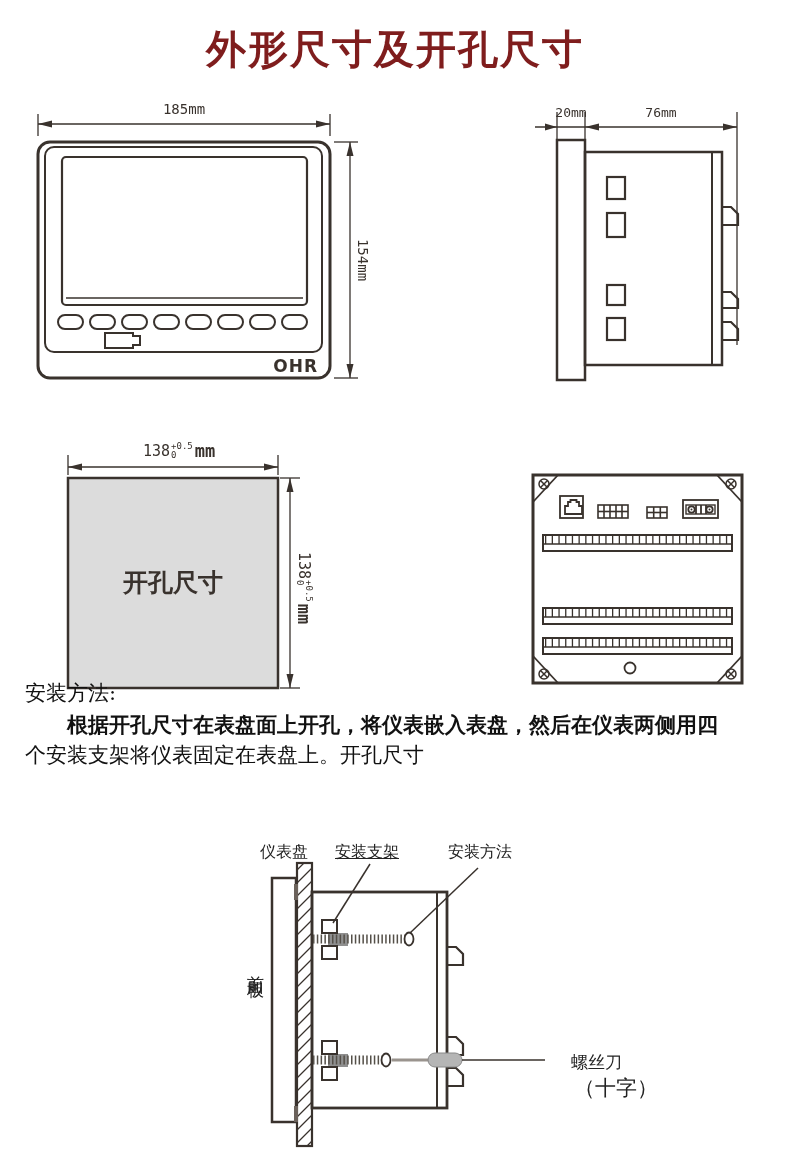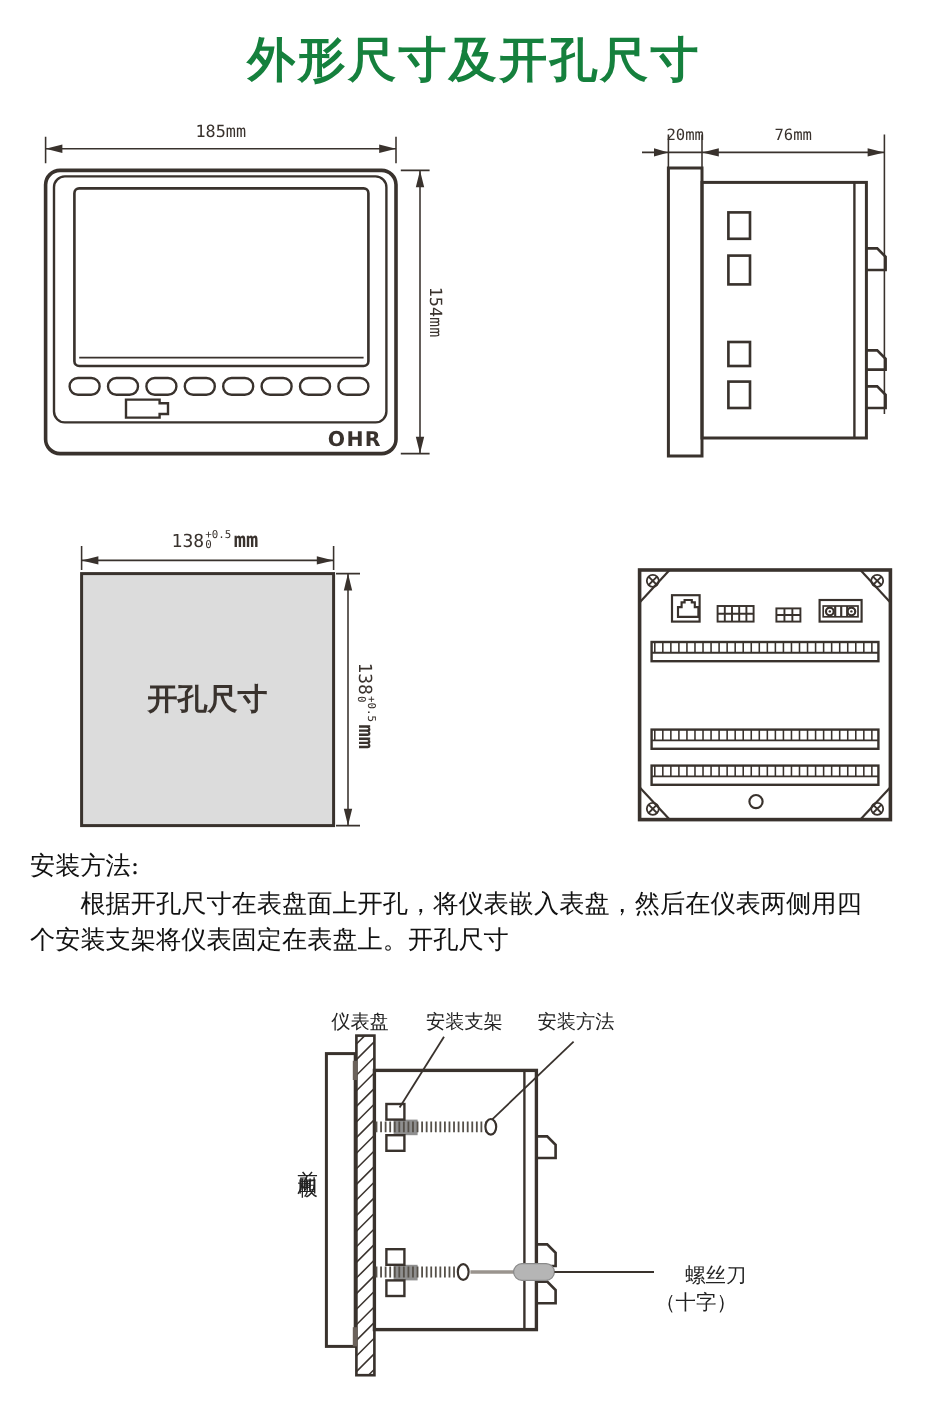--- a/index.html
+++ b/index.html
@@ -1,37 +1,37 @@
 <!DOCTYPE html>
 <html><head>
 <meta charset="utf-8">
 <style>
   html,body{margin:0;padding:0;background:#ffffff;}
   .page{position:relative;width:790px;height:1176px;background:#fff;overflow:hidden;
         font-family:"DejaVu Serif","Liberation Serif",serif;color:#39322d;}
   .abs{position:absolute;}
   .title{left:0;top:22px;width:790px;text-align:center;
          font-family:"DejaVu Sans","Liberation Sans",sans-serif;
-         font-weight:bold;font-size:40px;letter-spacing:2px;color:#15803d;}
+         font-weight:bold;font-size:40px;letter-spacing:2px;color:#7f1d1d;}
   svg{display:block;}
   svg text{font-family:"DejaVu Sans Mono","Liberation Mono",monospace;fill:#39322d;}
   text.cn{font-family:"DejaVu Serif","Liberation Serif",serif;font-weight:bold;}
   .dimline{stroke:#39322d;stroke-width:1.3;fill:none;}
   .thick{stroke:#39322d;fill:none;}
   .arrow{fill:#39322d;stroke:none;}
   .tol-label{display:inline-flex;align-items:center;
              font-family:"DejaVu Sans Mono","Liberation Mono",monospace;color:#39322d;}
   .tol-label .val{font-size:15px;}
   .tol-label .stack{display:flex;flex-direction:column;font-size:9px;line-height:9px;
                     margin-left:1px;text-align:left;}
   .tol-label .unit{font-size:17px;font-weight:bold;margin-left:2px;}
   .rot90{transform:rotate(90deg);transform-origin:0 0;}
-  .install{left:25px;top:706px;width:748px;font-size:21px;line-height:30px;color:#111;}
+  .install{left:25px;top:678px;width:748px;font-size:21px;line-height:30px;color:#111;}
   .install .heading{margin-bottom:2px;}
-  .install .line1{text-indent:2em;}
+  .install .line1{text-indent:2em;font-weight:bold;}
   .diagram-label{position:absolute;font-size:16px;color:#222;white-space:nowrap;}
   .vertical-label{writing-mode:vertical-rl;letter-spacing:3px;font-size:17px;color:#222;}
 </style>
 </head>
 <body>
 
 <div class="page">
 
   <div class="abs title">外形尺寸及开孔尺寸</div>
 
@@ -295,20 +295,20 @@
       <ellipse class="thick" cx="176" cy="222" rx="4.5" ry="6.5" stroke-width="1.8" fill="#fff"></ellipse>
     </g>
 
     <g>
       <line x1="182" y1="222" x2="220" y2="222" stroke="#9a948e" stroke-width="3"></line>
       <rect x="218" y="215" width="34" height="14" rx="7" fill="#b5b5b5" stroke="#8a8a8a" stroke-width="1"></rect>
     </g>
     <line class="thick" stroke-width="1.5" x1="252" y1="222" x2="335" y2="222"></line>
   </svg>
 
-  <div class="diagram-label" style="left:276px;top:842px;">仪表盘</div>
-  <div class="diagram-label" style="left:355px;top:842px;">安装支架</div>
+  <div class="diagram-label" style="left:260px;top:842px;">仪表盘</div>
+  <div class="diagram-label" style="left:335px;top:842px;text-decoration:underline;">安装支架</div>
   <div class="diagram-label" style="left:448px;top:842px;">安装方法</div>
   <div class="diagram-label vertical-label" style="left:245px;top:962px;">前面板</div>
   <div class="diagram-label" style="left:571px;top:1051px;font-size:17px;">螺丝刀</div>
-  <div class="diagram-label" style="left:546px;top:1074px;font-size:17px;">（十字）</div>
+  <div class="diagram-label" style="left:574px;top:1074px;font-size:21px;">（十字）</div>
 
 </div>
 
 </body></html>

